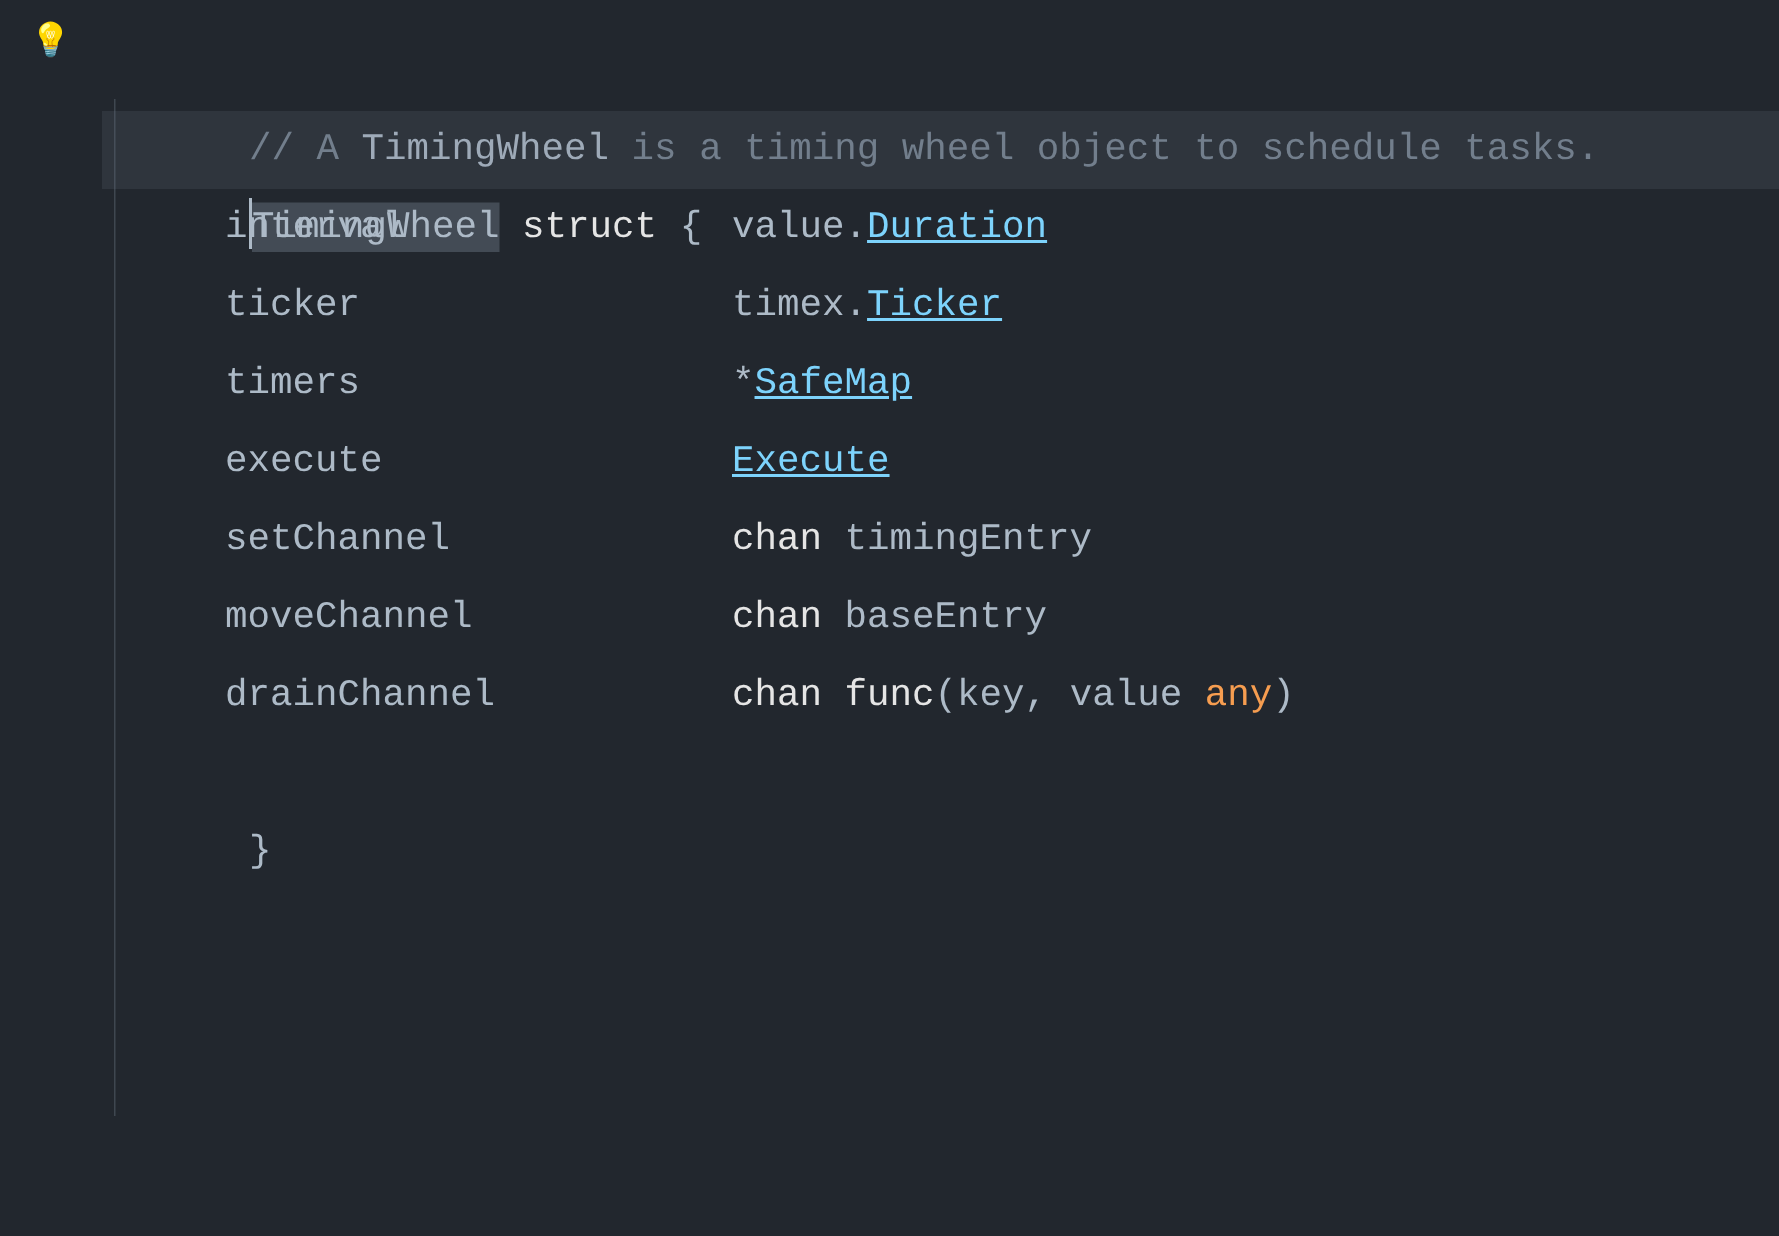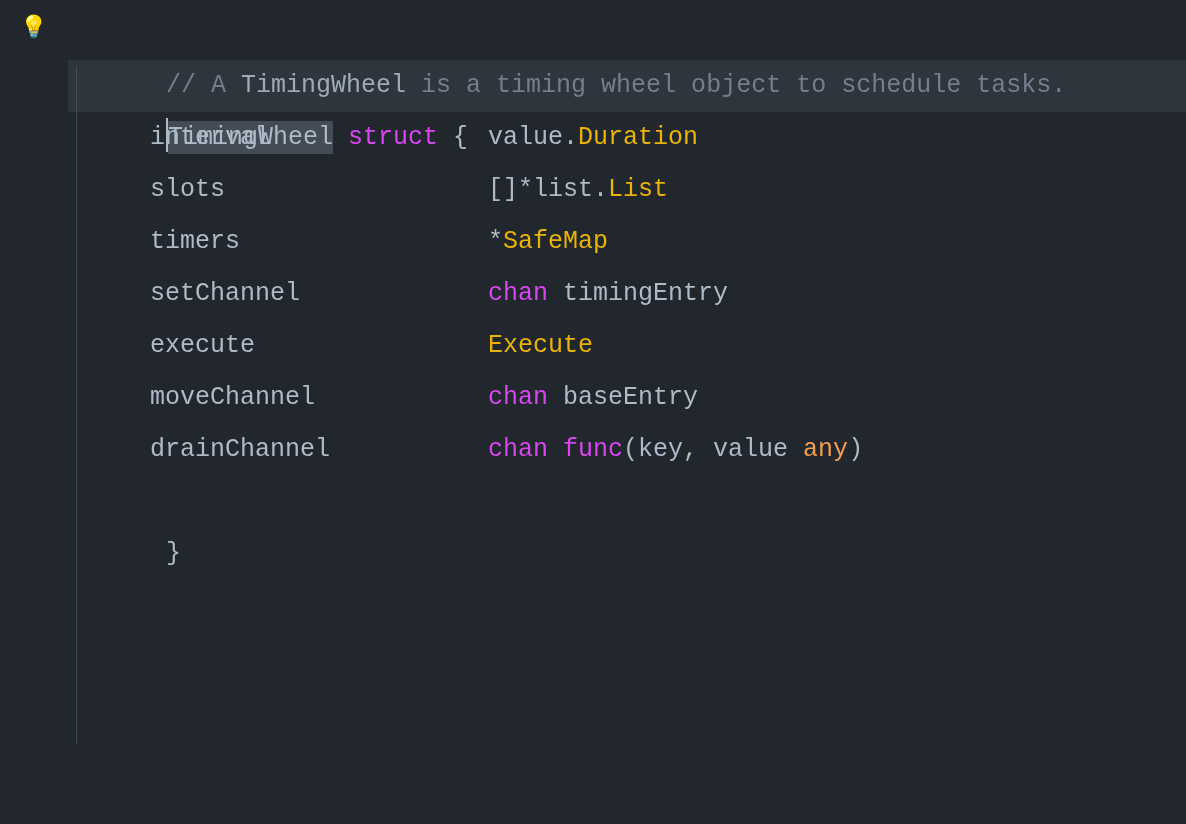--- a/index.html
+++ b/index.html
@@ -26,21 +26,21 @@
     padding-left: 20px;
   }
   .bulb-icon {
     display: inline-block;
     font-size: 22px;
     color: #f5d33f;
     margin-top: 4px;
   }
   .code-area {
     flex: 1;
-    padding-top: 8px;
+    padding-top: 22px;
     position: relative;
   }
   .line {
     height: 52px;
     line-height: 52px;
     padding-left: 8px;
     white-space: pre;
     position: relative;
   }
   .line.highlighted {
@@ -61,22 +61,22 @@
   }
   .indent-guide {
     position: absolute;
     left: 8px;
     top: 66px;
     width: 1px;
     height: 678px;
     background: rgba(118, 131, 144, 0.35);
   }
   .tok-comment { color: #768390; }
-  .tok-keyword { color: #d946ef; }
-  .tok-type { color: #eab308; }
+  .tok-keyword { color: #e5e5e5; }
+  .tok-type { color: #7dd3fc; text-decoration: underline; }
   .tok-builtin { color: #f69d50; }
   .tok-identifier { color: #adbac7; }
   .tok-package { color: #adbac7; }
   .tok-punct { color: #adbac7; }
   .field-name {
     display: inline-block;
     width: 338px;
   }
   .field-indent {
     padding-left: 82px;
@@ -95,24 +95,24 @@
     <div class="line">
       <span class="tok-comment">// </span><span class="tok-comment">A </span><span class="tok-comment" style="color:#adbac7">TimingWheel</span><span class="tok-comment"> is a timing wheel object to schedule tasks.</span>
     </div>
 
     <div class="line highlighted">
       <span class="cursor"></span><span class="selection"><span>TimingWheel</span></span> <span class="tok-keyword">struct</span> <span class="tok-punct">{</span>
     </div>
 
     <div id="fields-container">
         <div class="line field-indent"><span class="tok-identifier field-name">interval</span><span class="tok-package">value</span><span class="tok-punct">.</span><span class="tok-type">Duration</span></div>
-        <div class="line field-indent"><span class="tok-identifier field-name">slots</span><span class="tok-punct">[]*</span><span class="tok-package">list</span><span class="tok-punct">.</span><span class="tok-type">List</span></div>
+        <div class="line field-indent"><span class="tok-identifier field-name">ticker</span><span class="tok-package">timex</span><span class="tok-punct">.</span><span class="tok-type">Ticker</span></div>
         <div class="line field-indent"><span class="tok-identifier field-name">timers</span><span class="tok-punct">*</span><span class="tok-type">SafeMap</span></div>
+        <div class="line field-indent"><span class="tok-identifier field-name">execute</span><span class="tok-type">Execute</span></div>
         <div class="line field-indent"><span class="tok-identifier field-name">setChannel</span><span class="tok-keyword">chan</span><span class="tok-punct"> </span><span class="tok-identifier">timingEntry</span></div>
-        <div class="line field-indent"><span class="tok-identifier field-name">execute</span><span class="tok-type">Execute</span></div>
         <div class="line field-indent"><span class="tok-identifier field-name">moveChannel</span><span class="tok-keyword">chan</span><span class="tok-punct"> </span><span class="tok-identifier">baseEntry</span></div>
         <div class="line field-indent"><span class="tok-identifier field-name">drainChannel</span><span class="tok-keyword">chan</span><span class="tok-punct"> </span><span class="tok-keyword">func</span><span class="tok-punct">(</span><span class="tok-identifier">key</span><span class="tok-punct">, </span><span class="tok-identifier">value </span><span class="tok-builtin">any</span><span class="tok-punct">)</span></div>
       </div>
 
     <div class="line">
       <span class="tok-punct">}</span>
     </div>
   </div>
 </div>
 

